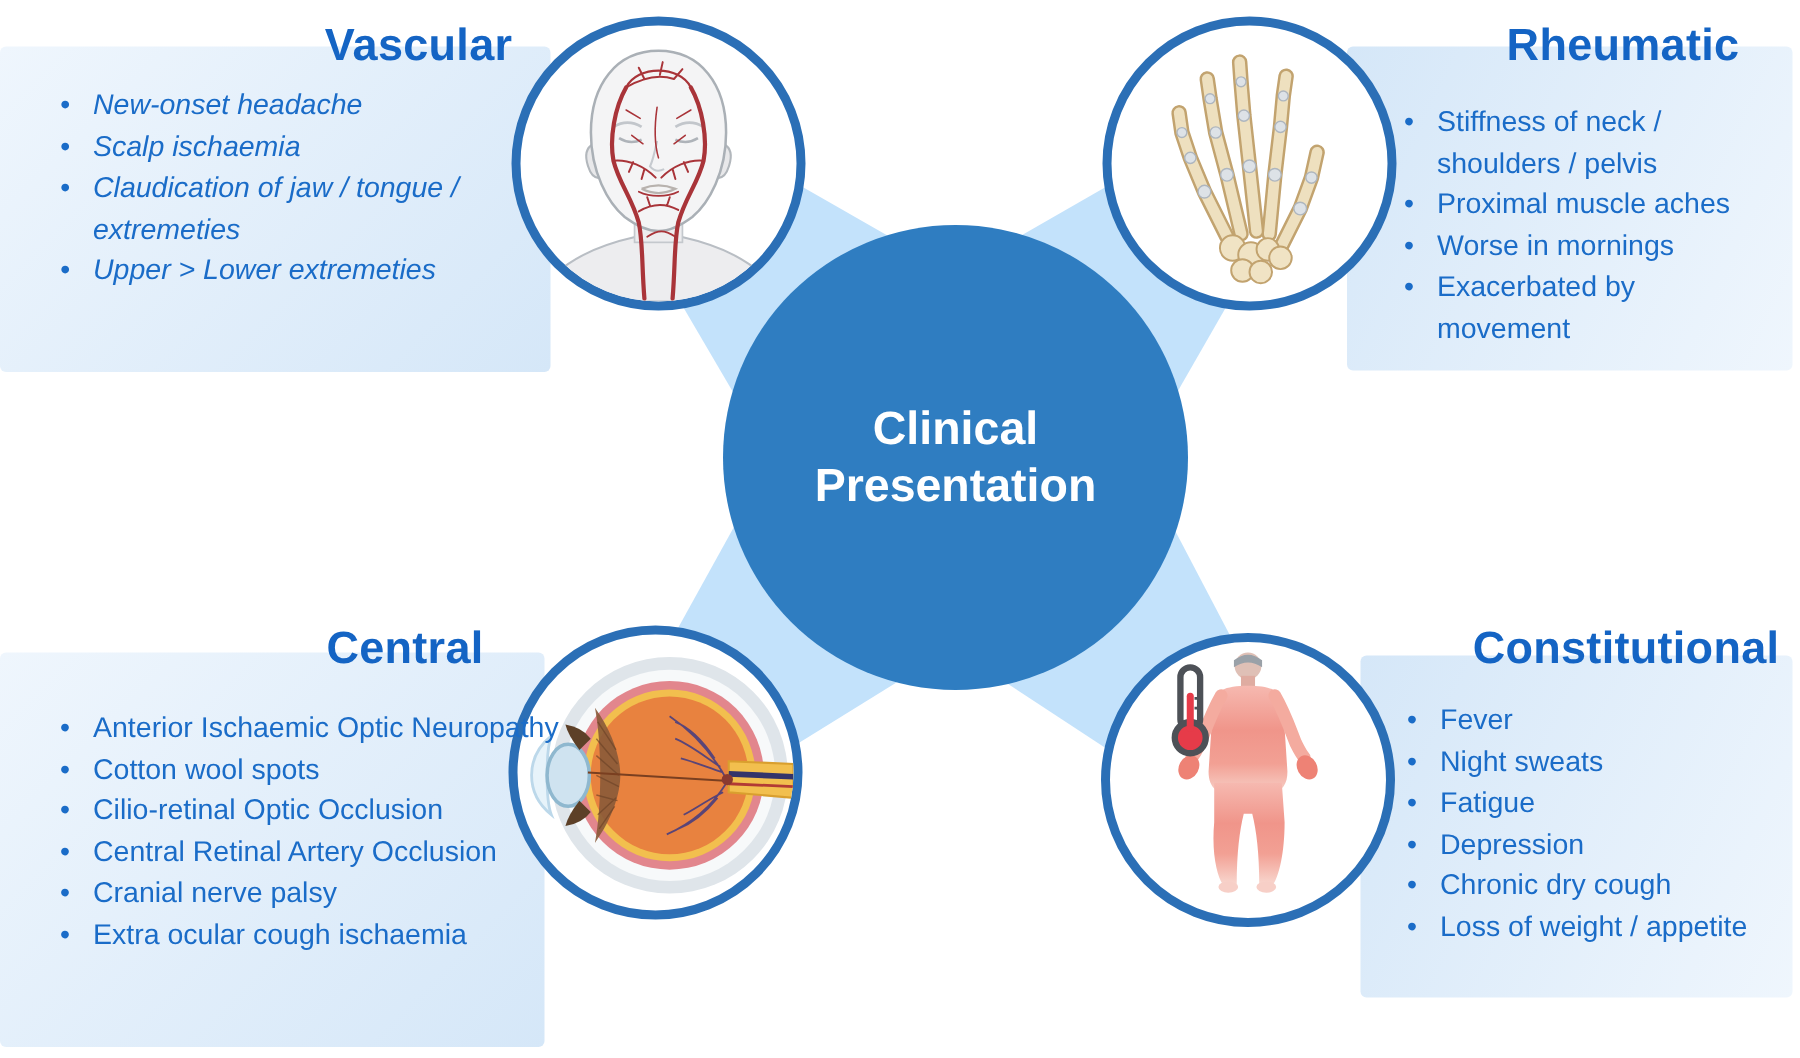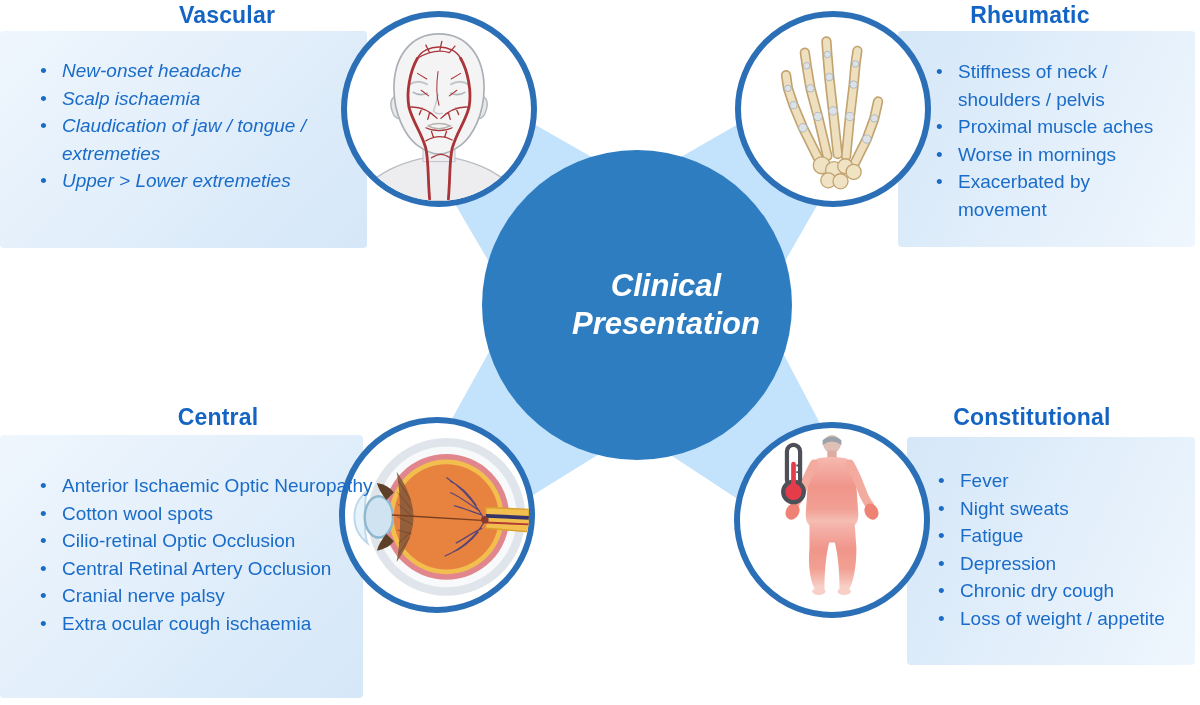--- a/index.html
+++ b/index.html
@@ -13,56 +13,57 @@
   .box{
     position:absolute;z-index:2;border-radius:4px;
     background:linear-gradient(135deg,var(--box-grad-start,#eff6fd) 0%,var(--box-grad-end,#d5e7f8) 100%);
   }
   .box-right{background:linear-gradient(115deg,var(--box-grad-end,#d5e7f8) 0%,var(--box-grad-start,#eff6fd) 100%);}
   .box-vascular{left:0;top:31px;width:367px;height:217px;}
   .box-rheumatic{left:898px;top:31px;width:297px;height:216px;}
   .box-visual{left:0;top:435px;width:363px;height:263px;}
   .box-constitutional{left:907px;top:437px;width:288px;height:228px;}
   .heading{
-    position:absolute;z-index:5;margin:0;text-align:center;
-    font-size:23px;font-weight:bold;color:var(--heading-text,#1464c4);
+    position:absolute;z-index:5;margin:12px;text-align:center;
+    font-size:30px;font-weight:bold;color:var(--heading-text,#1464c4);
     letter-spacing:.2px;
+    padding-left:40px;
   }
   .heading-vascular{left:0;top:2px;width:454px;}
   .heading-rheumatic{left:880px;top:2px;width:300px;}
   .heading-visual{left:0;top:404px;width:436px;}
   .heading-constitutional{left:882px;top:404px;width:300px;}
   .list{
     position:absolute;z-index:5;margin:0;padding:0;list-style:none;
     font-size:19px;line-height:27.5px;font-weight:500;
     color:var(--body-text,#1a6cc8);
   }
   .list li{position:relative;padding-left:26px;}
   .list li::before{
     content:"\2022";position:absolute;left:4px;top:0;
     color:var(--body-text,#1a6cc8);
   }
   .list-vascular{left:36px;top:57px;width:312px;font-style:italic;}
-  .list-rheumatic{left:932px;top:58px;width:238px;}
+  .list-rheumatic{left:932px;top:68px;width:238px;}
   .list-visual{left:36px;top:472px;width:344px;}
   .list-constitutional{left:934px;top:467px;width:276px;}
   .photo-circle{
     position:absolute;z-index:4;width:196px;height:196px;box-sizing:border-box;
     border:6px solid var(--circle-border,#2b6fb6);border-radius:50%;
     background:#ffffff;overflow:hidden;
   }
   .photo-circle svg{display:block;width:100%;height:100%;}
   .circle-vascular{left:341px;top:11px;}
   .circle-rheumatic{left:735px;top:11px;}
   .circle-visual{left:339px;top:417px;}
   .circle-constitutional{left:734px;top:422px;}
   .center-circle{
     position:absolute;z-index:3;left:482px;top:150px;width:310px;height:310px;
     border-radius:50%;background:var(--center-fill,#2f7dc1);
-    display:flex;align-items:center;justify-content:flex-end;font-style:italic;
+    display:flex;align-items:center;justify-content:center;
   }
   .center-title{
     width:252px;text-align:center;color:var(--title-text,#ffffff);
     font-size:31px;font-weight:bold;line-height:38px;
   }
 </style>
 </head>
 <body>
 
 <div class="canvas">

